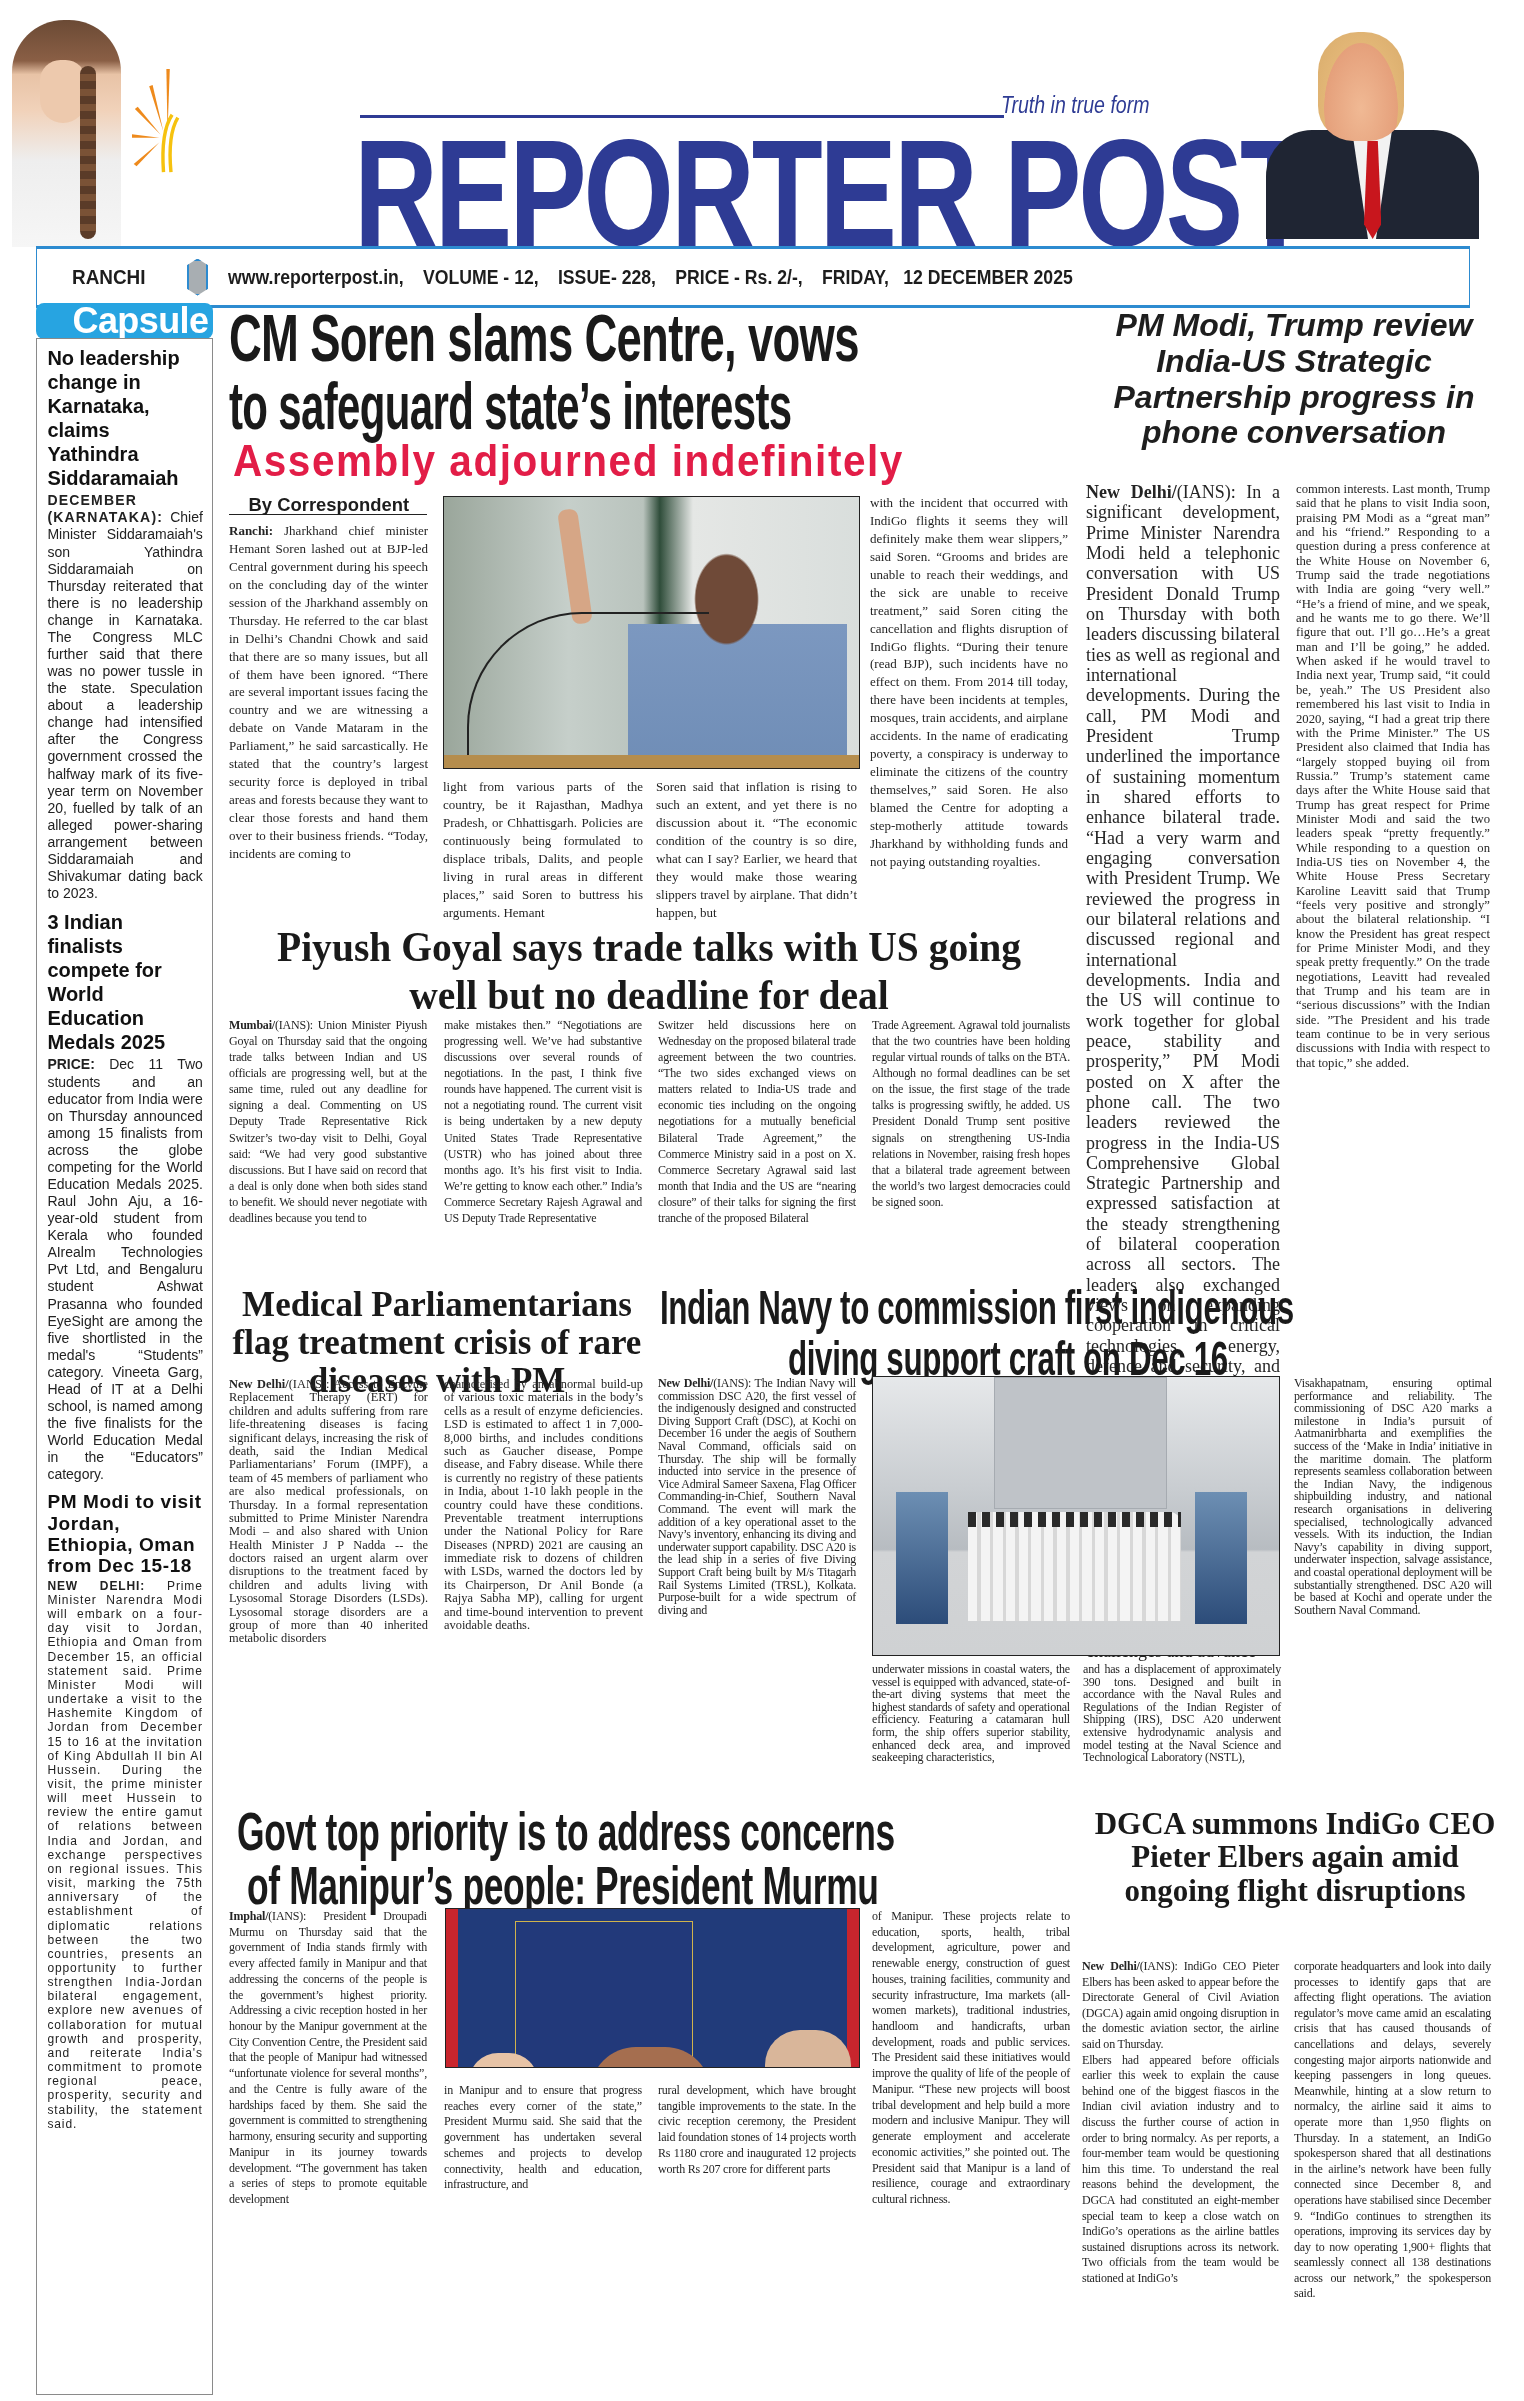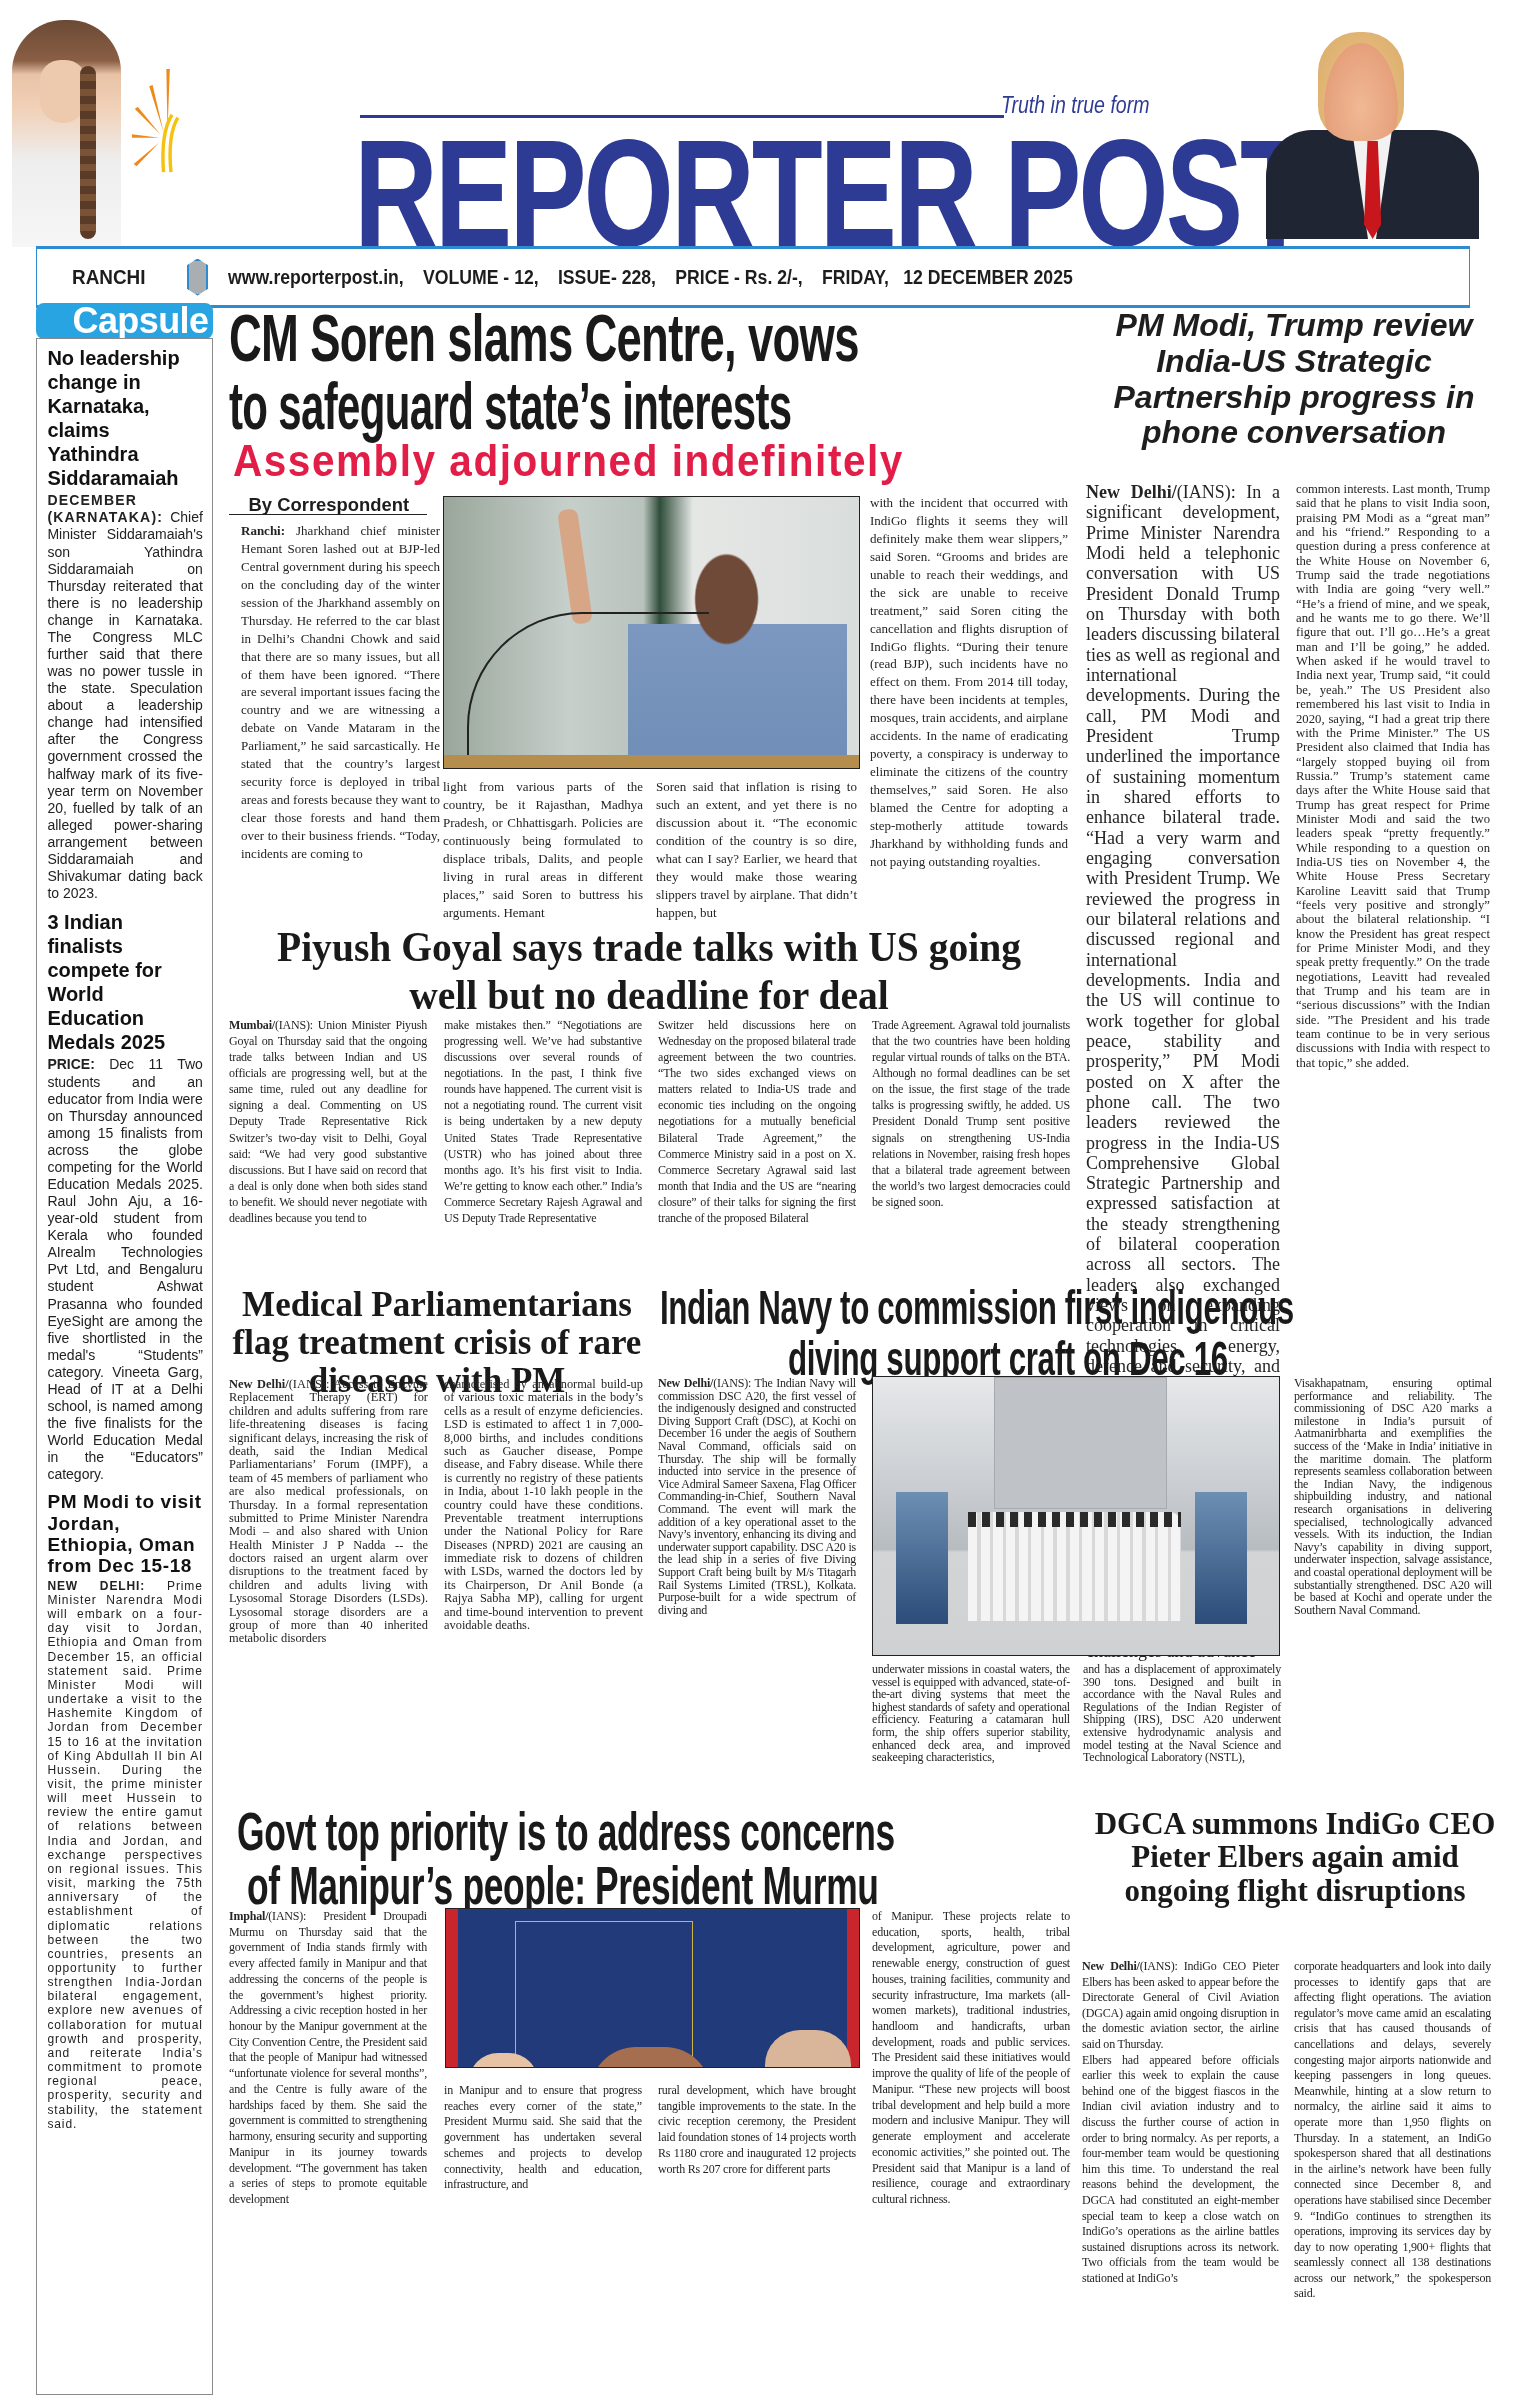--- a/index.html
+++ b/index.html
@@ -153,21 +153,21 @@
       <span>Prime Minister Narendra Modi will embark on a four-day visit to Jordan, Ethiopia and Oman from December 15, an official statement said. Prime Minister Modi will undertake a visit to the Hashemite Kingdom of Jordan from December 15 to 16 at the invitation of King Abdullah II bin Al Hussein. During the visit, the prime minister will meet Hussein to review the entire gamut of relations between India and Jordan, and exchange perspectives on regional issues. This visit, marking the 75th anniversary of the establishment of diplomatic relations between the two countries, presents an opportunity to further strengthen India-Jordan bilateral engagement, explore new avenues of collaboration for mutual growth and prosperity, and reiterate India's commitment to promote regional peace, prosperity, security and stability, the statement said.</span>
     </p>
   </article>
 </aside>
 
 <section>
   <h1 class="h-condensed lead-h1">CM Soren slams Centre, vows</h1>
   <h1 class="h-condensed lead-h2">to safeguard state’s interests</h1>
   <h2 class="lead-sub">Assembly adjourned indefinitely</h2>
   <div class="byline">By Correspondent</div>
-  <div class="col" style="left:229px; top:522px; width:199px; height:380px;margin-left:12px;">
+  <div class="col" style="left:229px; top:522px; width:199px; height:380px;">
     <b>Ranchi:</b>
     <span>Jharkhand chief minister Hemant Soren lashed out at BJP-led Central government during his speech on the concluding day of the winter session of the Jharkhand assembly on Thursday. He referred to the car blast in Delhi’s Chandni Chowk and said that there are so many issues, but all of them have been ignored. “There are several important issues facing the country and we are witnessing a debate on Vande Mataram in the Parliament,” he said sarcastically. He stated that the country’s largest security force is deployed in tribal areas and forests because they want to clear those forests and hand them over to their business friends. “Today, incidents are coming to</span>
   </div>
   <div class="photo ph-soren">
     <div class="arm"></div>
     <div class="person"></div>
     <div class="mic"></div>
     <div class="desk"></div>
   </div>
   <div class="col" style="left:443px; top:778px; width:200px; height:127px;">light from various parts of the country, be it Rajasthan, Madhya Pradesh, or Chhattisgarh. Policies are continuously being formulated to displace tribals, Dalits, and people living in rural areas in different places,” said Soren to buttress his arguments. Hemant</div>

